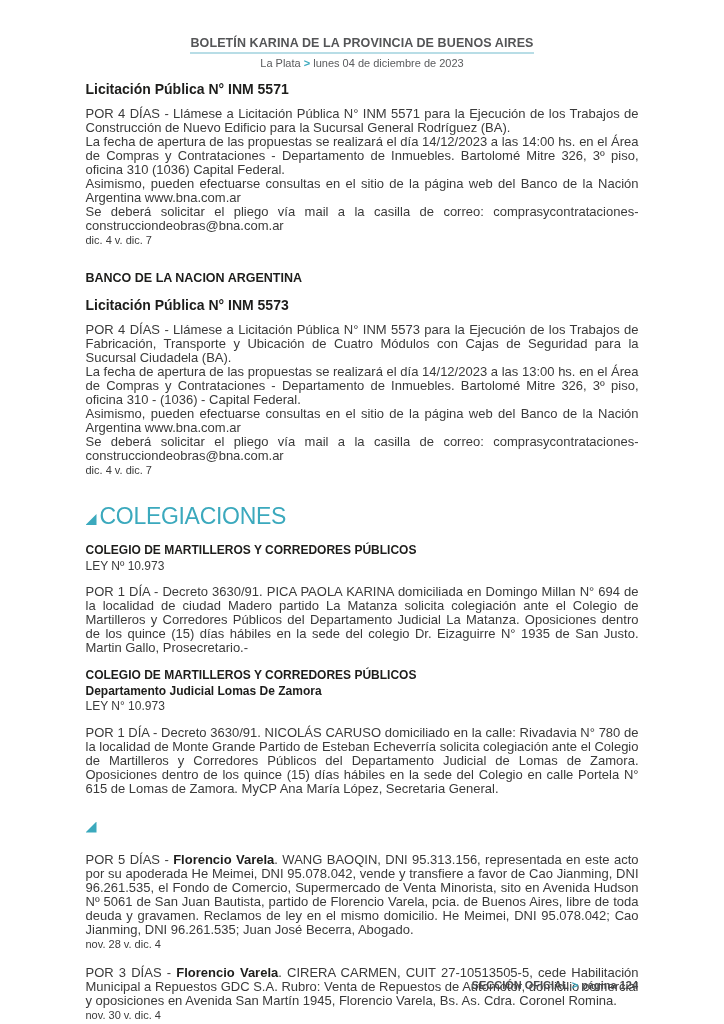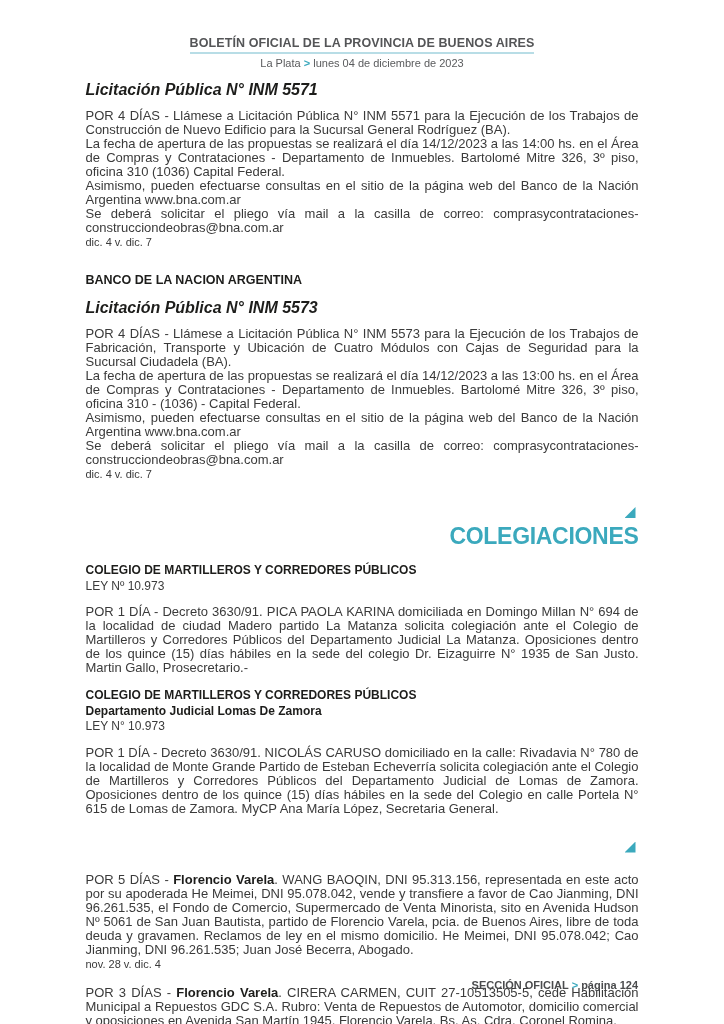--- a/index.html
+++ b/index.html
@@ -43,24 +43,23 @@
   }
 
   .org {
     margin-top: 24px;
     font-size: 12.5px;
     font-weight: 700;
     color: #1d1d1b;
   }
   .subject {
     margin-top: 12px;
-    font-size: 16px;
+    font-size: 14px;
     font-weight: 700;
     color: #1d1d1b;
-    font-style: italic;
   }
   .notice-body { margin-top: 10px; }
   .notice-body p, .entry-body, .t-body {
     font-size: 13px;
     line-height: 14px;
     text-align: justify;
     color: #3a3a3a;
   }
   .date-note {
     font-size: 11px;
@@ -70,23 +69,22 @@
   }
 
   
   .section-heading {
     display: flex;
     align-items: flex-end;
     margin-top: 26px;
     margin-bottom: 11px;
     color: #3ba9bd;
     font-size: 23px;
-    font-weight: 700;
+    font-weight: 400;
     letter-spacing: -0.3px;
-    flex-direction: column;
   }
   .tri {
     display: inline-block;
     width: 11px;
     height: 11px;
     margin-right: 3px;
     margin-bottom: 5px;
     background: #3ba9bd;
     clip-path: polygon(100% 0, 100% 100%, 0 100%);
   }
@@ -121,21 +119,21 @@
     font-weight: 700;
     color: #4a4b4d;
   }
 </style>
 </head>
 <body>
 
 <div class="page">
 
   <div class="masthead">
-    <div class="masthead-title">BOLETÍN OFICIAL DE LA PROVINCIA DE BUENOS AIRES</div>
+    <div class="masthead-title">BOLETÍN KARINA DE LA PROVINCIA DE BUENOS AIRES</div>
     <div class="masthead-sub">
       <span>La Plata</span>
       <span class="sep">&gt;</span>
       <span>lunes 04 de diciembre de 2023</span>
     </div>
   </div>
 
   <div class="content">
 
     <div>

